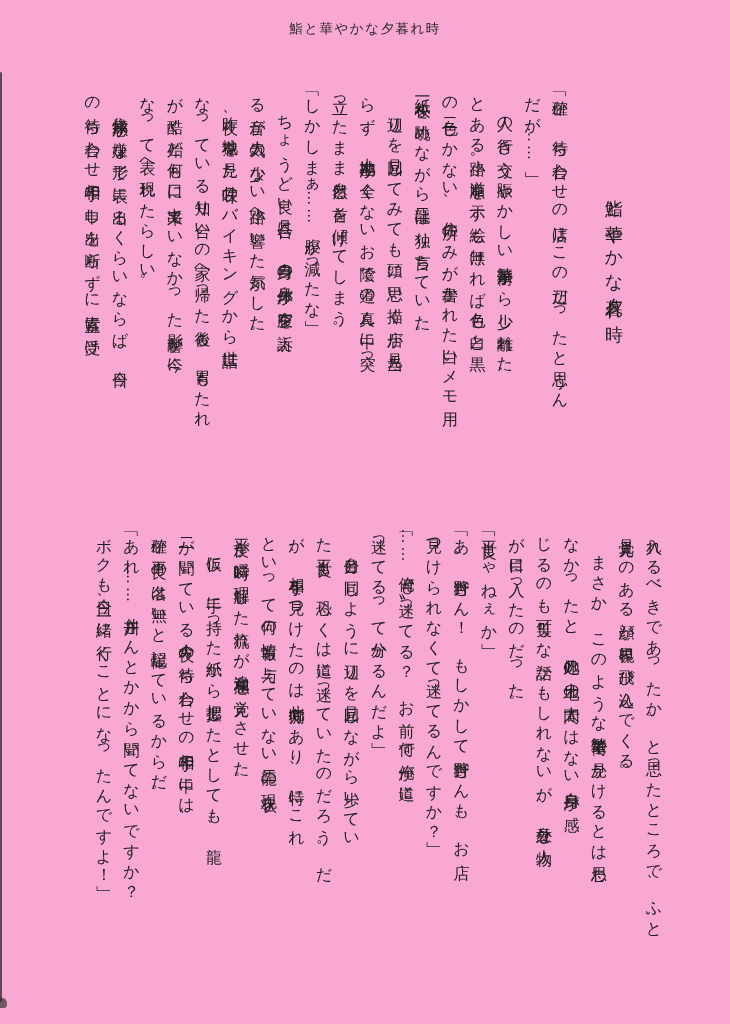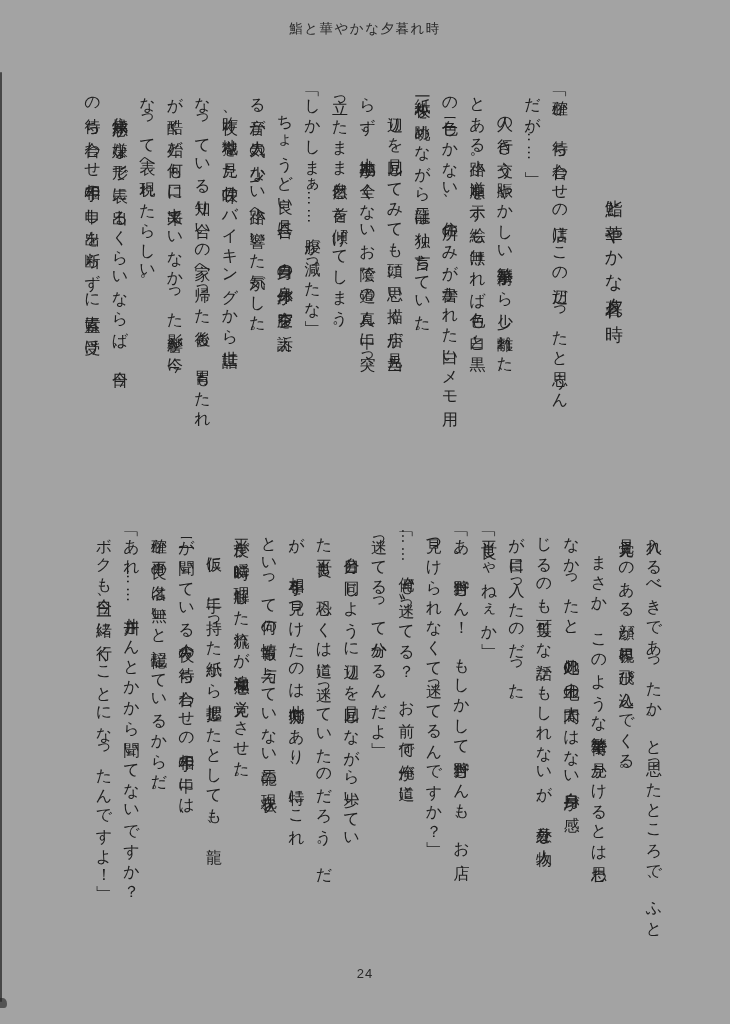--- a/index.html
+++ b/index.html
@@ -1,21 +1,21 @@
 <!DOCTYPE html>
 <html lang="ja"><head>
 <meta charset="utf-8">
 <style>
   * { margin: 0; padding: 0; box-sizing: border-box; }
   html, body { background: #ffffff; }
   .page {
     position: relative;
     width: 730px;
     height: 1024px;
-    background: #a3a3a3;
+    background: #f9a8d4;
     overflow: hidden;
     font-family: "Liberation Sans", sans-serif;
     color: #1e1e1e;
   }
   .running-header {
     position: absolute;
     top: 20px;
     left: 0;
     width: 100%;
     text-align: center;
@@ -92,18 +92,17 @@
 
   <section class="vblock block-top">
     <div class="story-title-col">鮨と華やかな夕暮れ時</div>
     <div style="display: contents;"><div class="vline">「確か、待ち合わせの店はこの辺だったと思うん</div><div class="vline">だが……」</div><div class="vline">　人の行き交う賑やかしい繁華街から少し離れた、</div><div class="vline">とある小路。道順を示す絵も無ければ色も白と黒</div><div class="vline">の二色しかない、住所のみが書かれた白いメモ用</div><div class="vline">紙一枚を眺めながら龍二は独り言ちていた。</div><div class="vline">　辺りを見回してみても頭に思い描く店が見当た</div><div class="vline">らず、土地勘が全くないお陰で道の真ん中に突っ</div><div class="vline">立ったまま自然と首を傾げてしまう。</div><div class="vline">「しかしまぁ……腹が減ったな」</div><div class="vline">　ちょうど良い具合に、自身の身体が空腹を訴え</div><div class="vline">る音が人気の少ない小路へ響いた気がした。</div><div class="vline">　昨夜、地獄を見た甘味のバイキングから世話に</div><div class="vline">なっている知り合いの家へ帰った後も、胃もたれ</div><div class="vline">が酷く殆ど何も口に出来ていなかった影響が今に</div><div class="vline">なって表へ現れたらしい。</div><div class="vline">　焦燥感が嫌な形で表に出るくらいならば、今日</div><div class="vline">の待ち合わせ相手の申し出を断らずに素直に受け</div></div>
   </section>
 
   <section class="vblock block-bottom">
     <div style="display: contents;"><div class="vline">入れるべきであったか。と思ったところで、ふと</div><div class="vline">見覚えのある顔が視界に飛び込んでくる。</div><div class="vline">　まさか、このような繁華街で見かけるとは思わ</div><div class="vline">なかったと、此処の土地の人間ではない自身が感</div><div class="vline">じるのも可笑しな話かもしれないが、意外な人物</div><div class="vline">が目に入ったのだった。</div><div class="vline">「平良じゃねぇか」</div><div class="vline">「あ、狩野さん！　もしかして狩野さんも、お店</div><div class="vline">見つけられなくて迷ってるんですか？」</div><div class="vline">「……俺〝も〟迷ってる？　お前、何で俺が道に</div><div class="vline">迷ってるって分かるんだよ」</div><div class="vline">　自分と同じように辺りを見回しながら歩いてい</div><div class="vline">た平良も、恐らくは道に迷っていたのだろう。だ</div><div class="vline">が、相手を見つけたのは此方側であり、特にこれ</div><div class="vline">といって何の情報も与えていない龍二の現状を、</div><div class="vline">平良が瞬時に理解した流れが違和感を覚えさせた。</div><div class="vline">　仮に、手に持った紙から把握したとしても、龍</div><div class="vline">二が聞いている今夜の待ち合わせの相手の中には、</div><div class="vline">確か平良の名は無いと記憶しているからだ。</div><div class="vline">「あれ……井川さんとかから聞いてないですか？</div><div class="vline">ボクも今日、一緒に行くことになったんですよ！」</div></div>
   </section>
 
-  <div class="page-number">24</div>
 
   <div class="scan-edge-line"></div>
   <div class="scan-edge-blob"></div>
 
 </div>
 
 </body></html>

